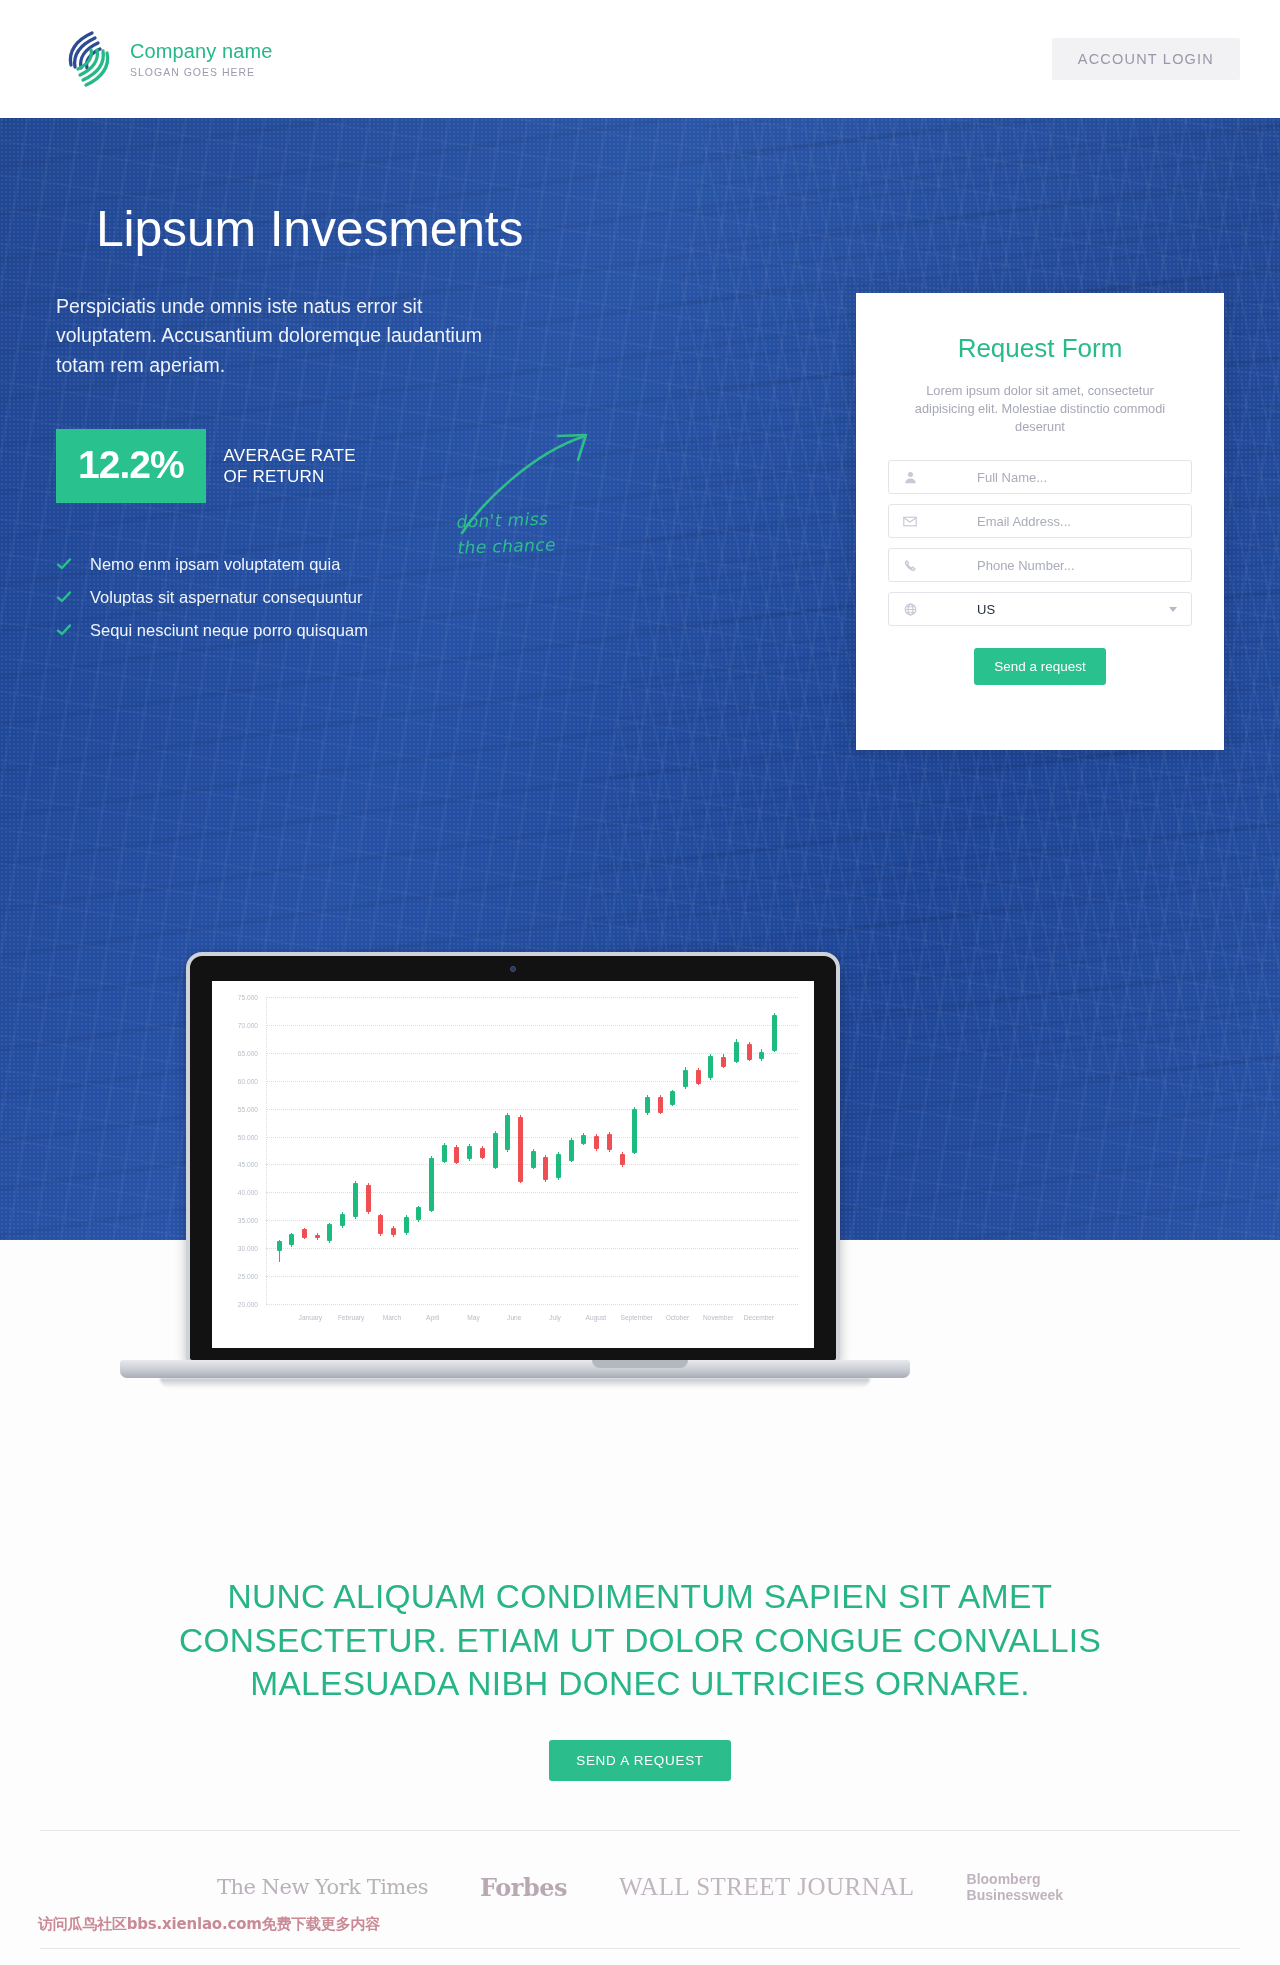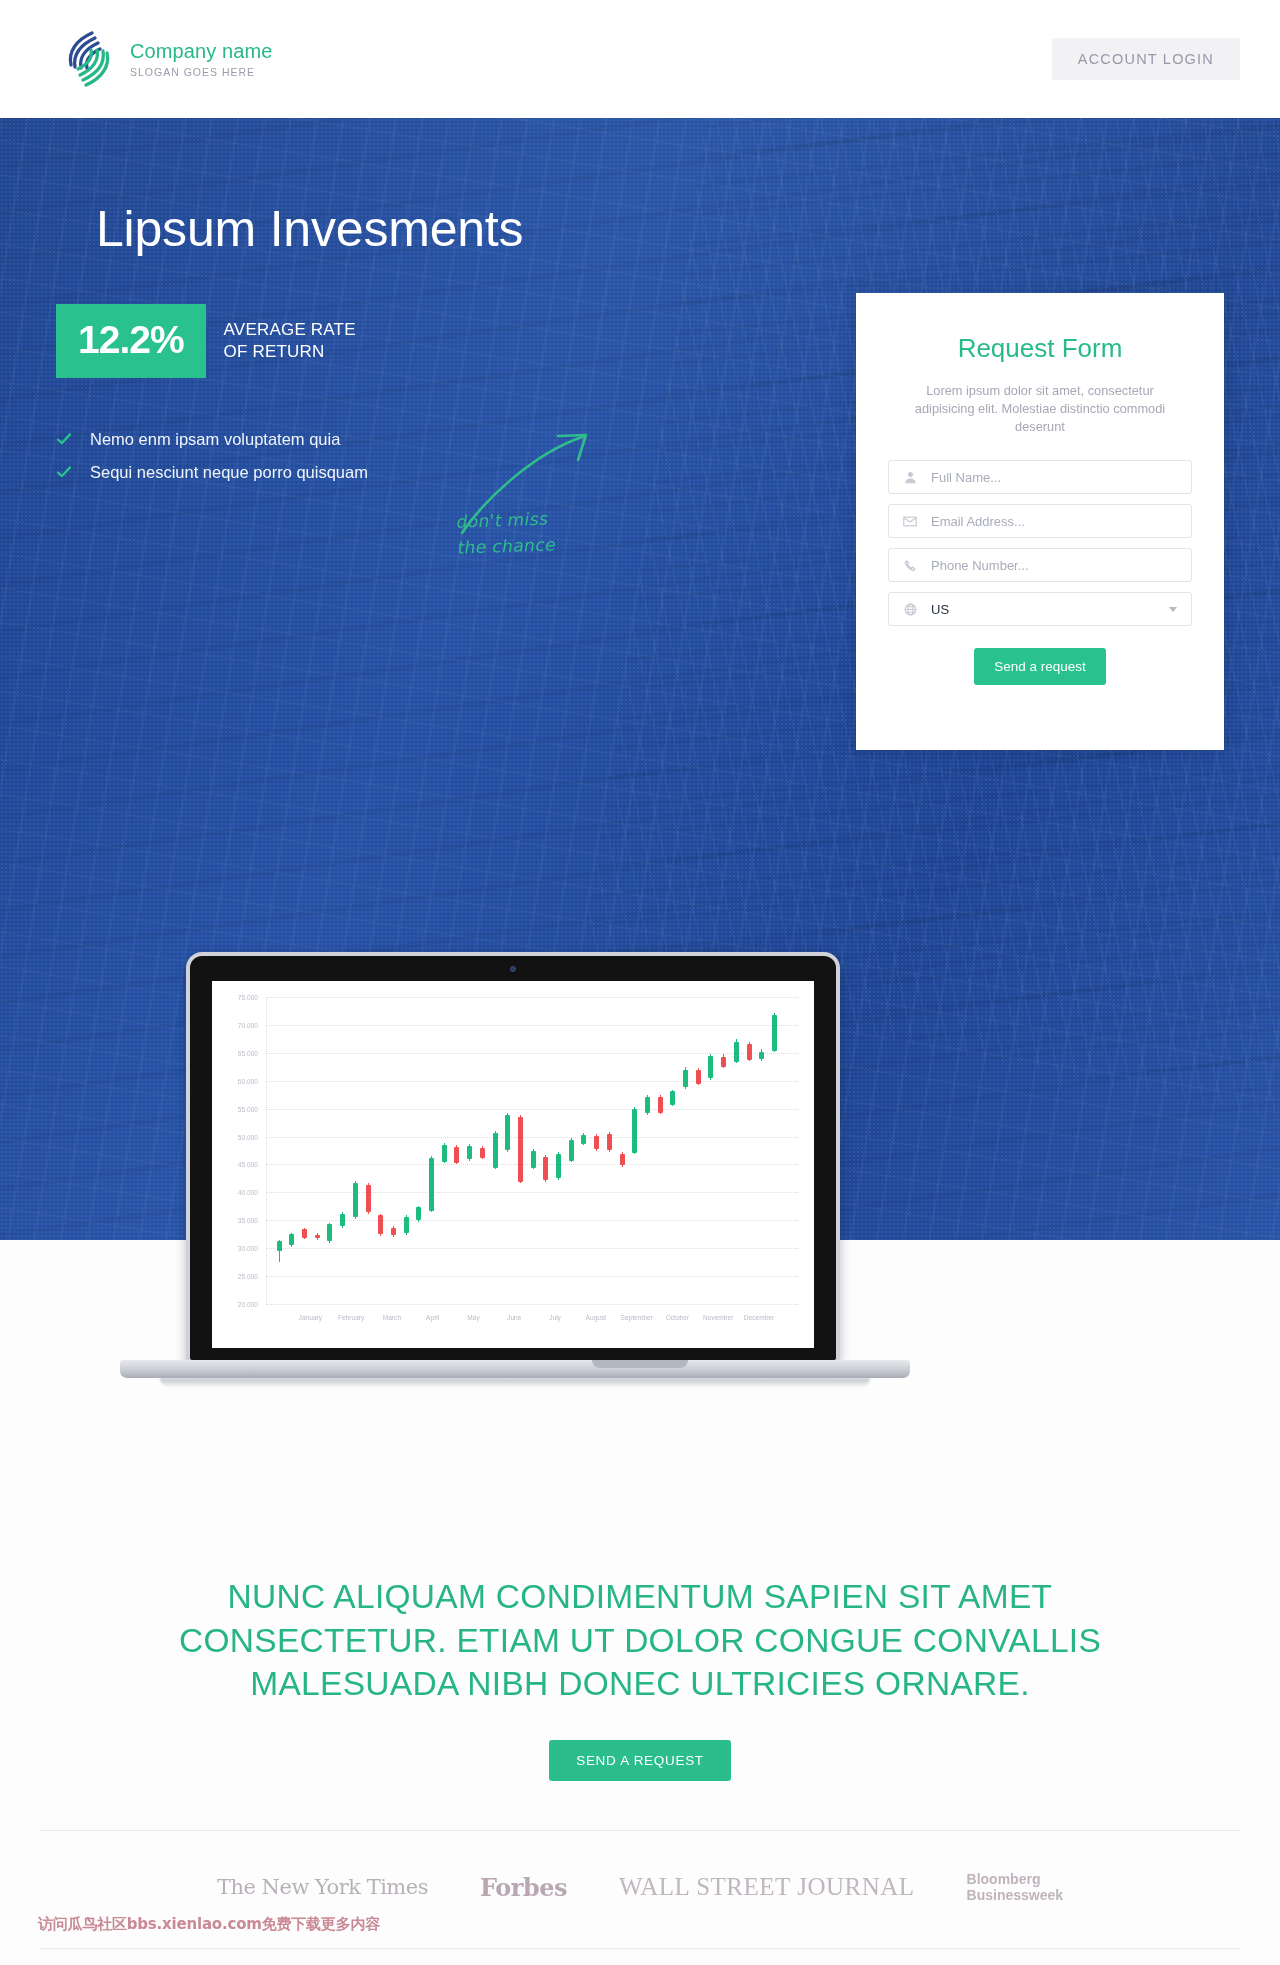--- a/index.html
+++ b/index.html
@@ -166,20 +166,21 @@
     margin: 0 8px 24px 8px;
   }
   .field {
     position: relative;
     display: flex; align-items: center;
     height: 34px;
     border: 1px solid #e2e4ea;
     border-radius: 3px;
     margin-bottom: 10px;
     background: #fff;
+    gap: 46px;
   }
   .field-icon {
     width: 42px; flex: 0 0 42px;
     display: flex; align-items: center; justify-content: center;
     color: #c7cad4;
   }
   .field input, .field .selval {
     border: none; outline: none;
     font-family: "Liberation Sans", sans-serif;
     font-size: 13px;
@@ -390,37 +391,46 @@
   <button class="login-btn">ACCOUNT LOGIN</button>
 </div>
 
 <div class="hero">
   <div class="hero-photo"></div>
   <div class="hero-photo-b"></div>
   <div class="hero-dots"></div>
 
   <div class="hero-left">
     <h1 class="hero-title">Lipsum Invesments</h1>
+    <p class="hero-sub">Perspiciatis unde omnis iste natus error sit voluptatem. Accusantium doloremque laudantium totam rem aperiam.</p>
 
     <div class="rate-row">
       <div class="rate-badge">12.2%</div>
       <div class="rate-label">
         <span>AVERAGE RATE</span>
         <span>OF RETURN</span>
       </div>
     </div>
 
     <ul class="feature-list">
       <li>
         <span class="check">
           <svg viewBox="0 0 16 16" width="16" height="16">
               <path d="M2 8.6 L6 12 L14 3.4" fill="none" stroke="#29c18d" stroke-width="2.3" stroke-linecap="round" stroke-linejoin="round"></path>
             </svg>
         </span>
         <span>Nemo enm ipsam voluptatem quia</span>
+      </li>
+      <li>
+        <span class="check">
+          <svg viewBox="0 0 16 16" width="16" height="16">
+              <path d="M2 8.6 L6 12 L14 3.4" fill="none" stroke="#29c18d" stroke-width="2.3" stroke-linecap="round" stroke-linejoin="round"></path>
+            </svg>
+        </span>
+        <span>Voluptas sit aspernatur consequuntur</span>
       </li>
       <li>
         <span class="check">
           <svg viewBox="0 0 16 16" width="16" height="16">
               <path d="M2 8.6 L6 12 L14 3.4" fill="none" stroke="#29c18d" stroke-width="2.3" stroke-linecap="round" stroke-linejoin="round"></path>
             </svg>
         </span>
         <span>Sequi nesciunt neque porro quisquam</span>
       </li>
     </ul>

